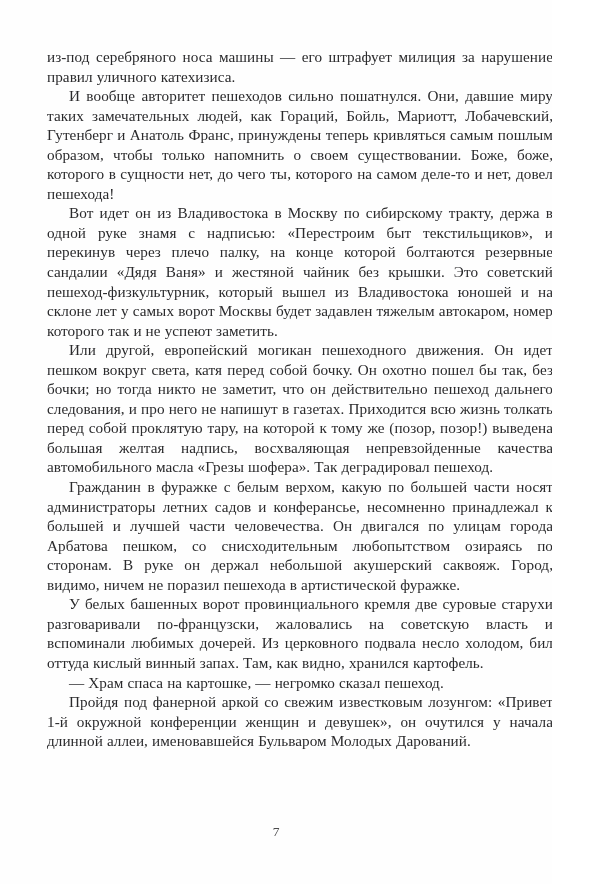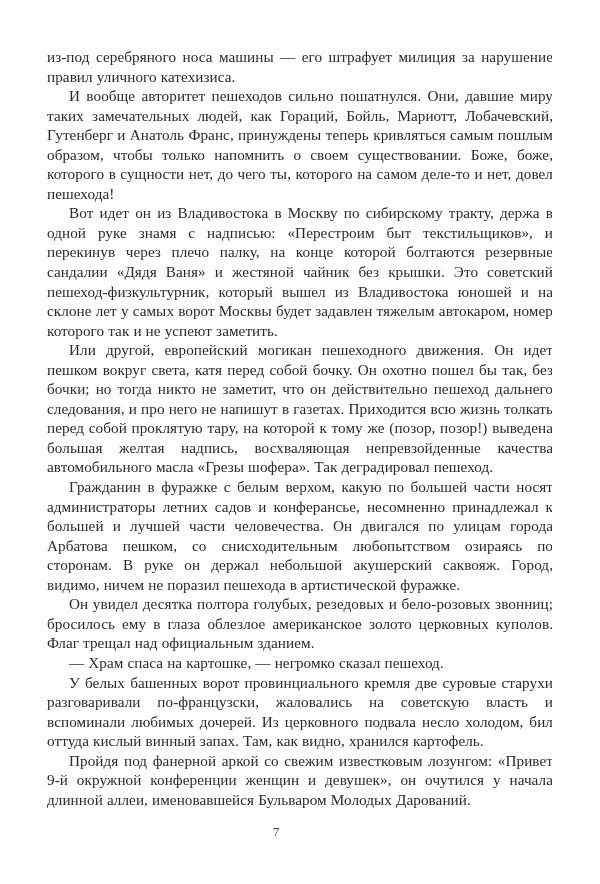--- a/index.html
+++ b/index.html
@@ -55,21 +55,20 @@
 <body>
 
 <div class="page">
 
   <div class="text-block">
     <p class="para continuation">из-под серебряного носа машины — его штрафует милиция за нарушение правил уличного катехизиса.</p>
     <p class="para">И вообще авторитет пешеходов сильно пошатнулся. Они, давшие миру таких замечательных людей, как Гораций, Бойль, Мариотт, Лобачевский, Гутенберг и Анатоль Франс, принуждены теперь кривляться самым пошлым образом, чтобы только напомнить о своем существовании. Боже, боже, которого в сущности нет, до чего ты, которого на самом деле-то и нет, довел пешехода!</p>
     <p class="para">Вот идет он из Владивостока в Москву по сибирскому тракту, держа в одной руке знамя с надписью: «Перестроим быт текстильщиков», и перекинув через плечо палку, на конце которой болтаются резервные сандалии «Дядя Ваня» и жестяной чайник без крышки. Это советский пешеход-физкультурник, который вышел из Владивостока юношей и на склоне лет у самых ворот Москвы будет задавлен тяжелым автокаром, номер которого так и не успеют заметить.</p>
     <p class="para">Или другой, европейский могикан пешеходного движения. Он идет пешком вокруг света, катя перед собой бочку. Он охотно пошел бы так, без бочки; но тогда никто не заметит, что он действительно пешеход дальнего следования, и про него не напишут в газетах. Приходится всю жизнь толкать перед собой проклятую тару, на которой к тому же (позор, позор!) выведена большая желтая надпись, восхваляющая непревзойденные качества автомобильного масла «Грезы шофера». Так деградировал пешеход.</p>
     <p class="para">Гражданин в фуражке с белым верхом, какую по большей части носят администраторы летних садов и конферансье, несомненно принадлежал к большей и лучшей части человечества. Он двигался по улицам города Арбатова пешком, со снисходительным любопытством озираясь по сторонам. В руке он держал небольшой акушерский саквояж. Город, видимо, ничем не поразил пешехода в артистической фуражке.</p>
-    <p class="para">Он увидел десятка полтора голубых, резедовых и бело-розовых звонниц; бросилось ему в глаза облезлое американское золото церковных куполов. Флаг трещал над официальным зданием.</p>
+    <p class="para">У белых башенных ворот провинциального кремля две суровые старухи разговаривали по-французски, жаловались на советскую власть и вспоминали любимых дочерей. Из церковного подвала несло холодом, бил оттуда кислый винный запах. Там, как видно, хранился картофель.</p>
     <p class="para">— Храм спаса на картошке, — негромко сказал пешеход.</p>
-    <p class="para">У белых башенных ворот провинциального кремля две суровые старухи разговаривали по-французски, жаловались на советскую власть и вспоминали любимых дочерей. Из церковного подвала несло холодом, бил оттуда кислый винный запах. Там, как видно, хранился картофель.</p>
-    <p class="para">Пройдя под фанерной аркой со свежим известковым лозунгом: «Привет 9-й окружной конференции женщин и девушек», он очутился у начала длинной аллеи, именовавшейся Бульваром Молодых Дарований.</p>
+    <p class="para">Пройдя под фанерной аркой со свежим известковым лозунгом: «Привет 1-й окружной конференции женщин и девушек», он очутился у начала длинной аллеи, именовавшейся Бульваром Молодых Дарований.</p>
   </div>
 
   <div class="page-number">7</div>
 
 </div>
 
 </body></html>

